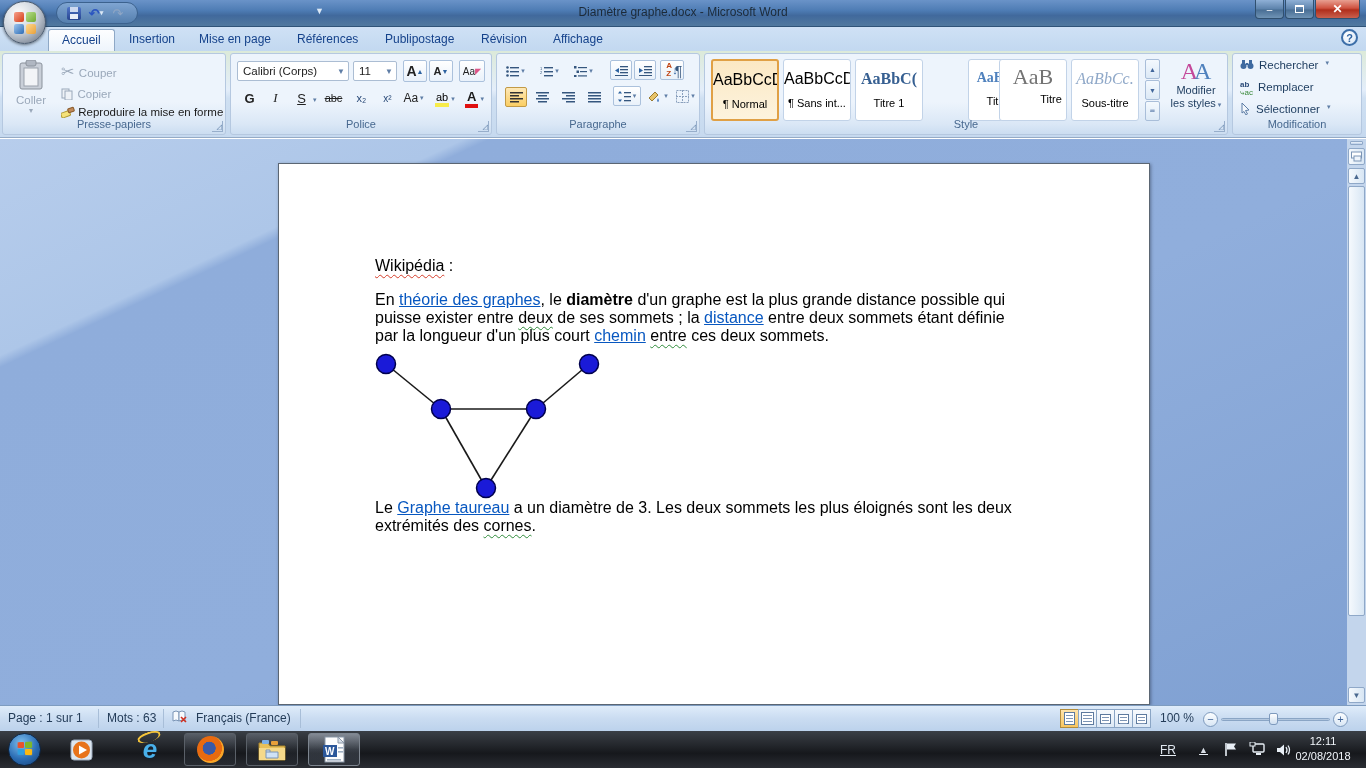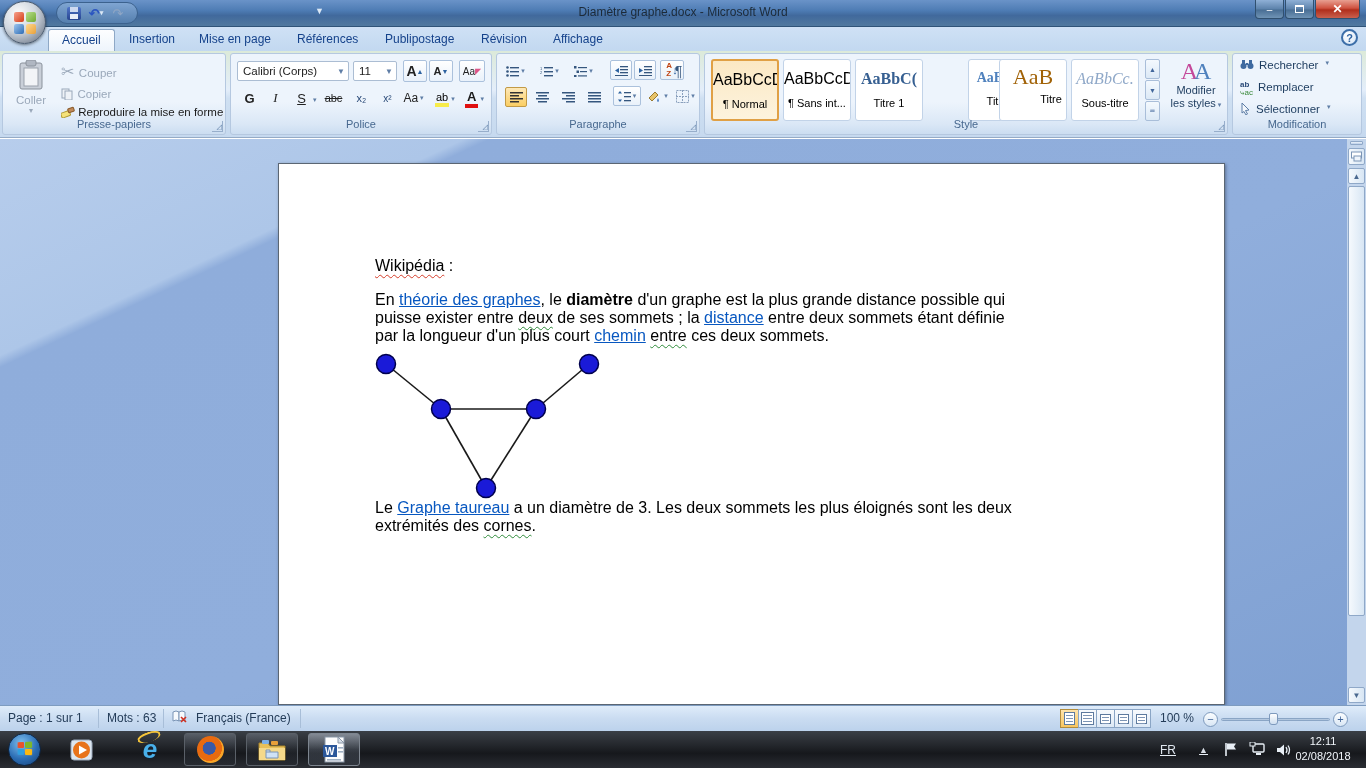--- a/index.html
+++ b/index.html
@@ -69,21 +69,21 @@
   .sg-scroll { position:absolute; right:3px; top:5px; width:15px; height:62px; display:flex; flex-direction:column; gap:1px; }
   .sg-scroll div { flex:1; border:1px solid #a9bed9; border-radius:2px; background:linear-gradient(#f4f9fe,#dcE9f6);
     font-size:7px; color:#41669b; display:flex; align-items:center; justify-content:center; }
 
   
   .edit-item { display:flex; align-items:flex-start; gap:5px; font-size:11.5px; color:#1c3b5e; height:21px; padding-left:7px; }
 
   
   #docarea { position:absolute; left:0; top:139px; width:1366px; height:566px;
     background:linear-gradient(155deg, #b7cdec 0%, #adc6e8 18%, #8fadDB 19%, #90aedc 55%, #7fa0d2 100%); overflow:hidden; }
-  #page { position:absolute; left:278px; top:24px; width:947px; height:542px; background:#fff;
+  #page { position:absolute; left:278px; top:24px; width:872px; height:542px; background:#fff;
     border:1px solid #5b6673; box-shadow:1px 1px 3px rgba(30,40,60,.45);text-decoration:underline; }
   .para { position:absolute; width:650px; }
   .lnk { color:#0757c0; text-decoration:underline; }
   .b { font-weight:bold; }
   .sqr { text-decoration:underline wavy #d43d2a 1px; text-underline-offset:3px; }
   .sqg { text-decoration:underline wavy #2e8b3a 1px; text-underline-offset:3px; }
   #graph-svg { position:absolute; left:90px; top:185px; }
 
   
   #v-scroll { position:absolute; right:0; top:0; width:19px; height:566px; background:#c3d5ec; }
@@ -379,21 +379,21 @@
     </div>
     <div class="style-item" style="left:150px;">
       <div class="style-prev" style="color:#365f91;font-weight:bold;font-family:'Liberation Serif',serif;font-size:16px;">AaBbC(</div>
       <div class="style-name">Titre 1</div>
     </div>
     <div class="style-item" style="left:215px;margin-left:48px;">
       <div class="style-prev" style="color:#4f81bd;font-weight:bold;font-family:'Liberation Serif',serif;font-size:14px;">AaBbCc</div>
       <div class="style-name">Titre 2</div>
     </div>
     <div class="style-item" style="left:294px;">
-      <div class="style-prev" style="color:#a16207;font-family:'Liberation Serif',serif;font-size:22px;margin-top:-6px;">AaB</div>
+      <div class="style-prev" style="color:#737373;font-family:'Liberation Serif',serif;font-size:22px;margin-top:-6px;">AaB</div>
       <div class="style-name" style="margin-top:3px;padding-left:36px;">Titre</div>
     </div>
     <div class="style-item" style="left:366px;">
       <div class="style-prev" style="color:#8fa8c8;font-style:italic;font-family:'Liberation Serif',serif;">AaBbCc.</div>
       <div class="style-name">Sous-titre</div>
     </div>
     <div class="sg-scroll" style="left:440px;">
       <div>▲</div>
       <div>▼</div>
       <div>≂</div>

